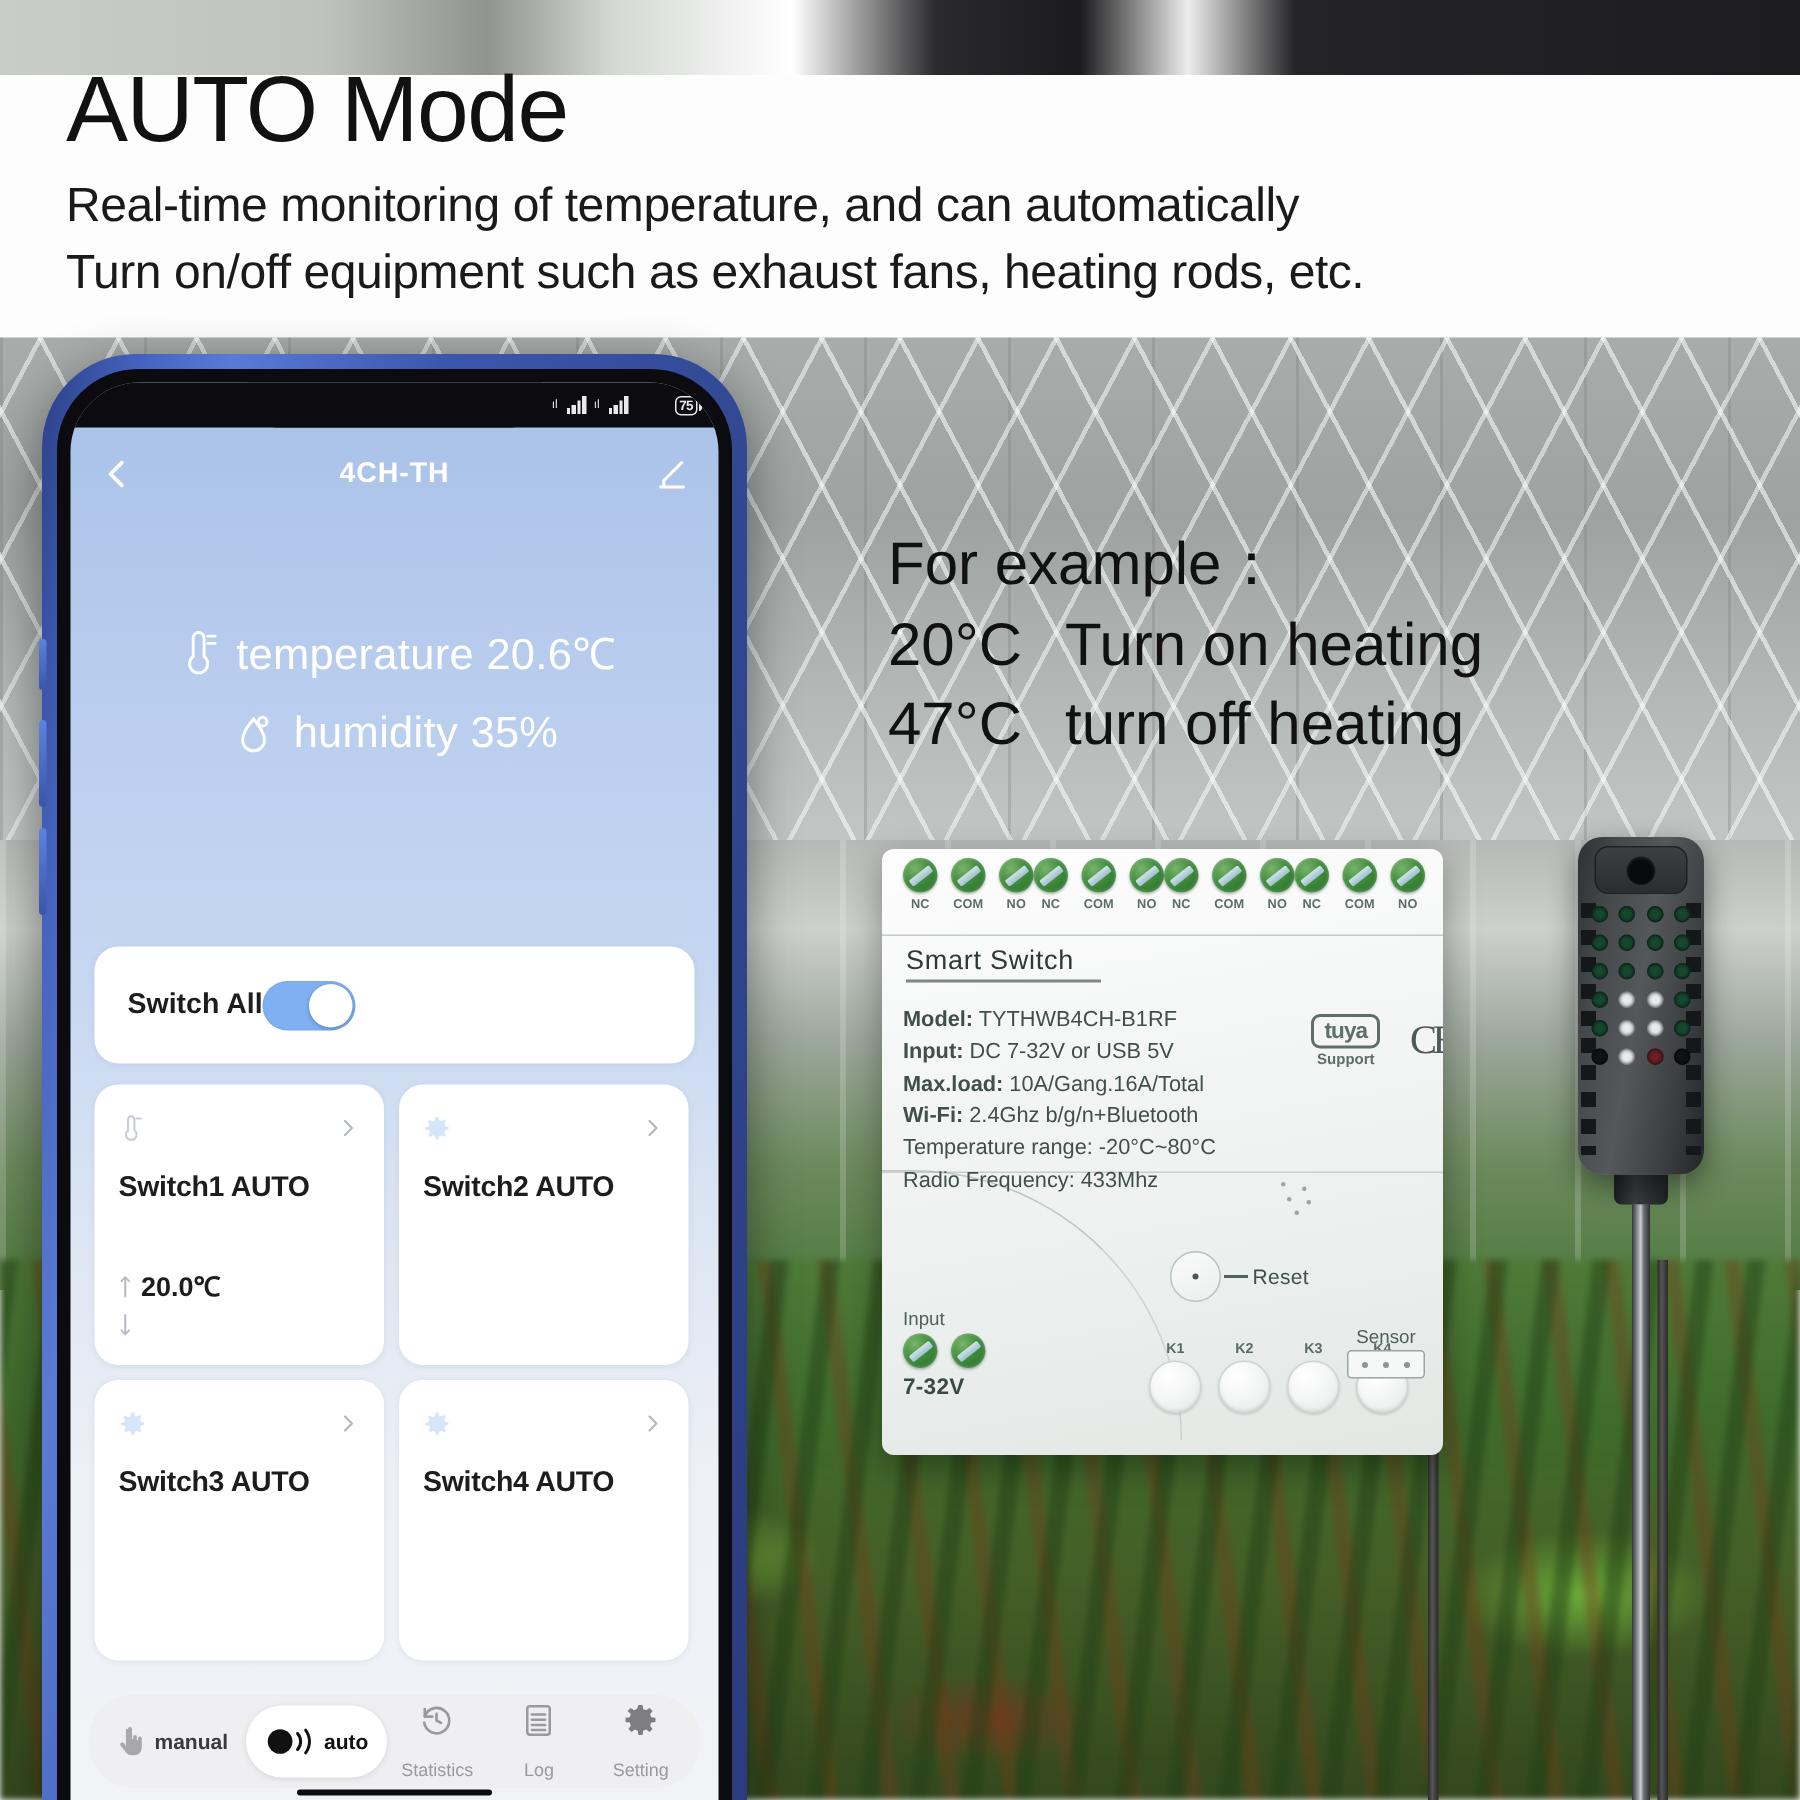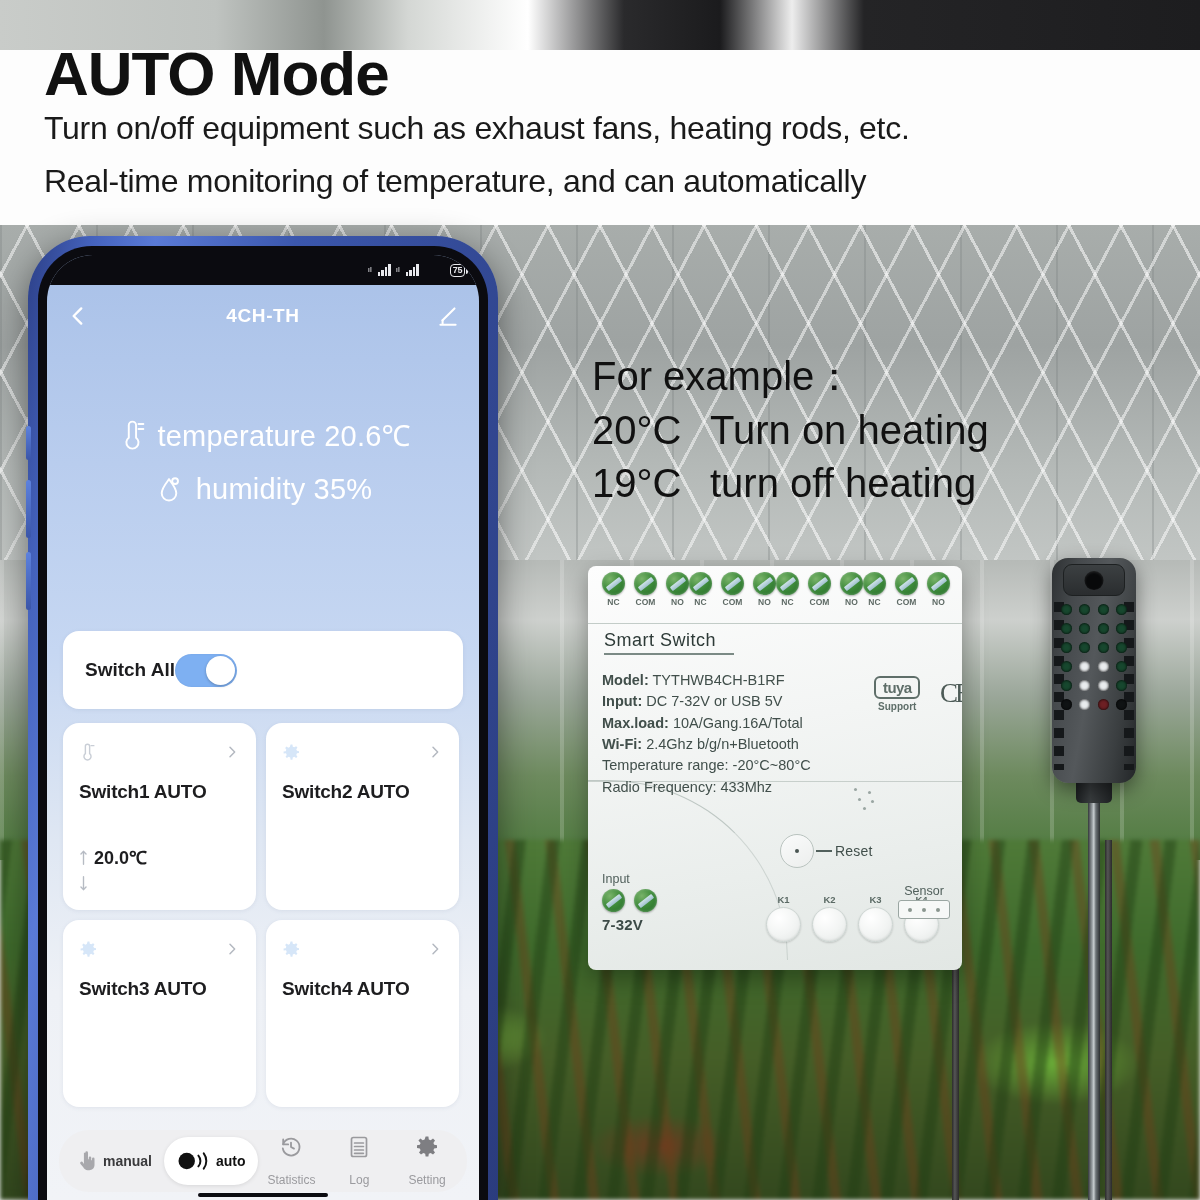--- a/index.html
+++ b/index.html
@@ -51,21 +51,21 @@
   }
   .bg-railA, .bg-railB {
     position:absolute; width:7px; top:840px; height:360px;
     background:linear-gradient(90deg,#2b2b2b,#555 40%,#2a2a2a);
   }
   .bg-railA { left:952px; } .bg-railB { left:1105px; }
 
   
   .headline-block { position:absolute; left:44px; top:42px; z-index:6; }
   .headline {
-    font-size:62px; font-weight:bold; color:#111; letter-spacing:-1px;
+    font-size:62px; font-weight:normal; color:#111; letter-spacing:-1px;
     line-height:1.04; white-space:nowrap;
   }
   .subline {
     font-size:32px; color:#1a1a1a; line-height:1.38; margin-top:8px;
     white-space:nowrap; letter-spacing:-.3px;
   }
 
   
   .example-block { position:absolute; left:592px; top:350px; z-index:6; }
   .ex-title { font-size:40px; color:#111; line-height:1.34; white-space:nowrap; }
@@ -322,31 +322,31 @@
   <div class="bg-white-band"></div>
   <div class="bg-truss"></div>
   <div class="bg-mid"></div>
   <div class="bg-plants"></div>
   <div class="bg-railA"></div>
   <div class="bg-railB"></div>
 </div>
 
 <div class="headline-block">
   <div class="headline">AUTO Mode</div>
+  <div class="subline">Real-time monitoring of temperature, and can automatically</div>
   <div class="subline" style="margin-top:0">Turn on/off equipment such as exhaust fans, heating rods, etc.</div>
-  <div class="subline">Real-time monitoring of temperature, and can automatically</div>
 </div>
 
 <div class="example-block">
   <div class="ex-title">For example：</div>
   <div class="ex-row">
     <span class="ex-temp">20°C</span><span>Turn on heating</span>
   </div>
   <div class="ex-row">
-    <span class="ex-temp">19°C</span><span>turn off  heating</span>
+    <span class="ex-temp">47°C</span><span>turn off  heating</span>
   </div>
 </div>
 
 <div class="phone">
   <div class="side-btn sb1"></div>
   <div class="side-btn sb2"></div>
   <div class="side-btn sb3"></div>
 
   <div class="phone-inner">
     <div class="screen">

